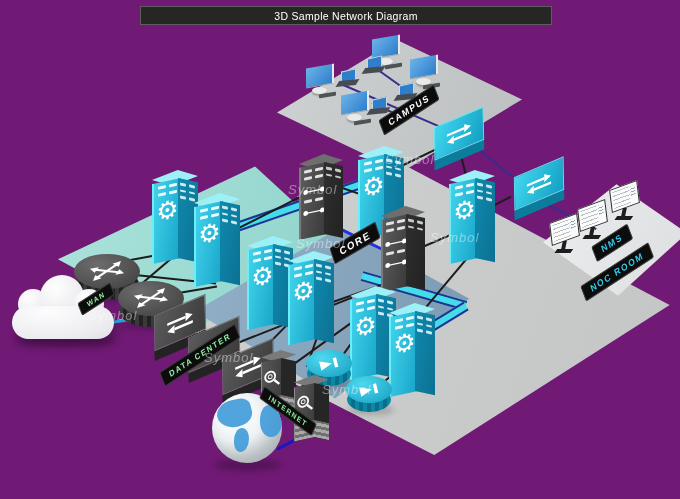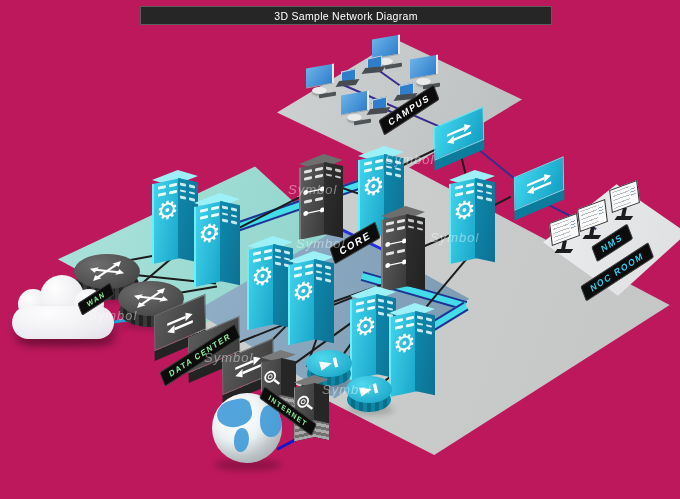--- a/index.html
+++ b/index.html
@@ -1,16 +1,16 @@
 <!DOCTYPE html>
 <html><head>
 <meta charset="utf-8">
 <style>
   html,body{margin:0;padding:0;background:#888}
-  .stage{position:relative;width:680px;height:499px;background:#be185d;overflow:hidden;
+  .stage{position:relative;width:680px;height:499px;background:#701a75;overflow:hidden;
          font-family:"Liberation Sans",sans-serif}
   .layer{position:absolute;inset:0}
 
   
   .title-bar{position:absolute;left:140px;top:6px;width:410px;height:17px;background:#262626;
              border:1px solid #5d5d5d;display:flex;align-items:center;justify-content:center;z-index:50}
   .title-bar span{color:#fff;font-size:10.5px;letter-spacing:.3px}
 
   
   .plate{position:absolute;filter:drop-shadow(2px 5px 4px rgba(0,0,0,.14))}

